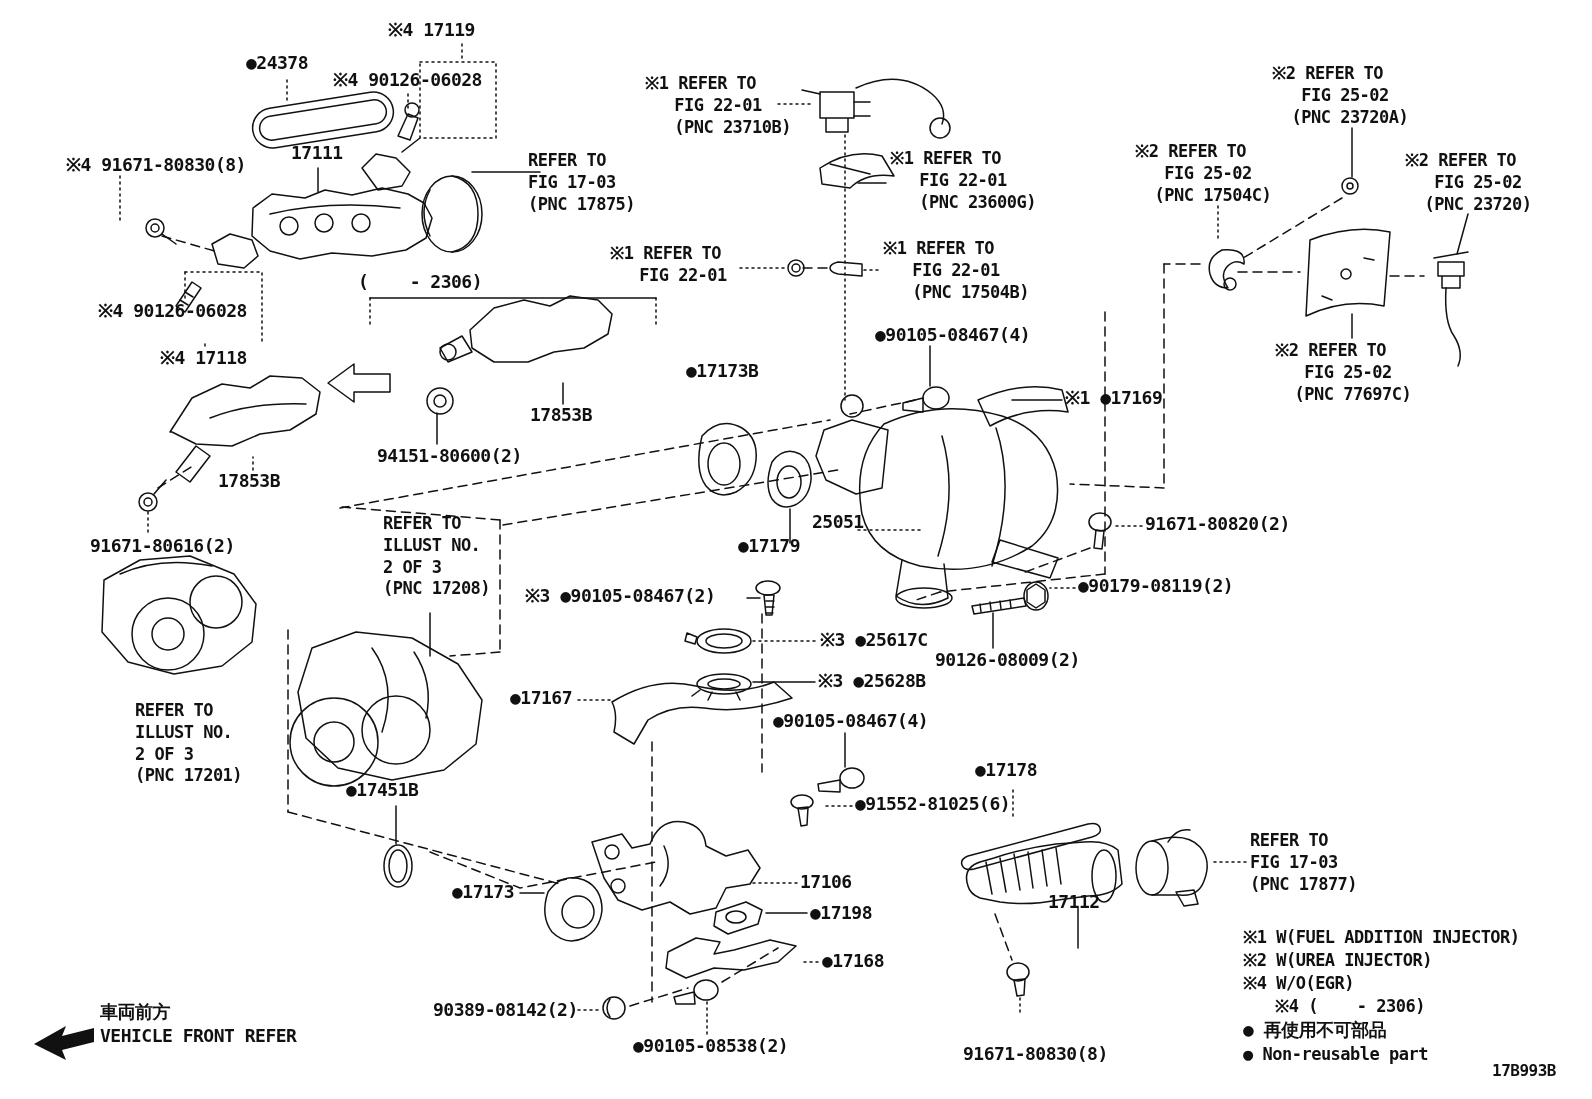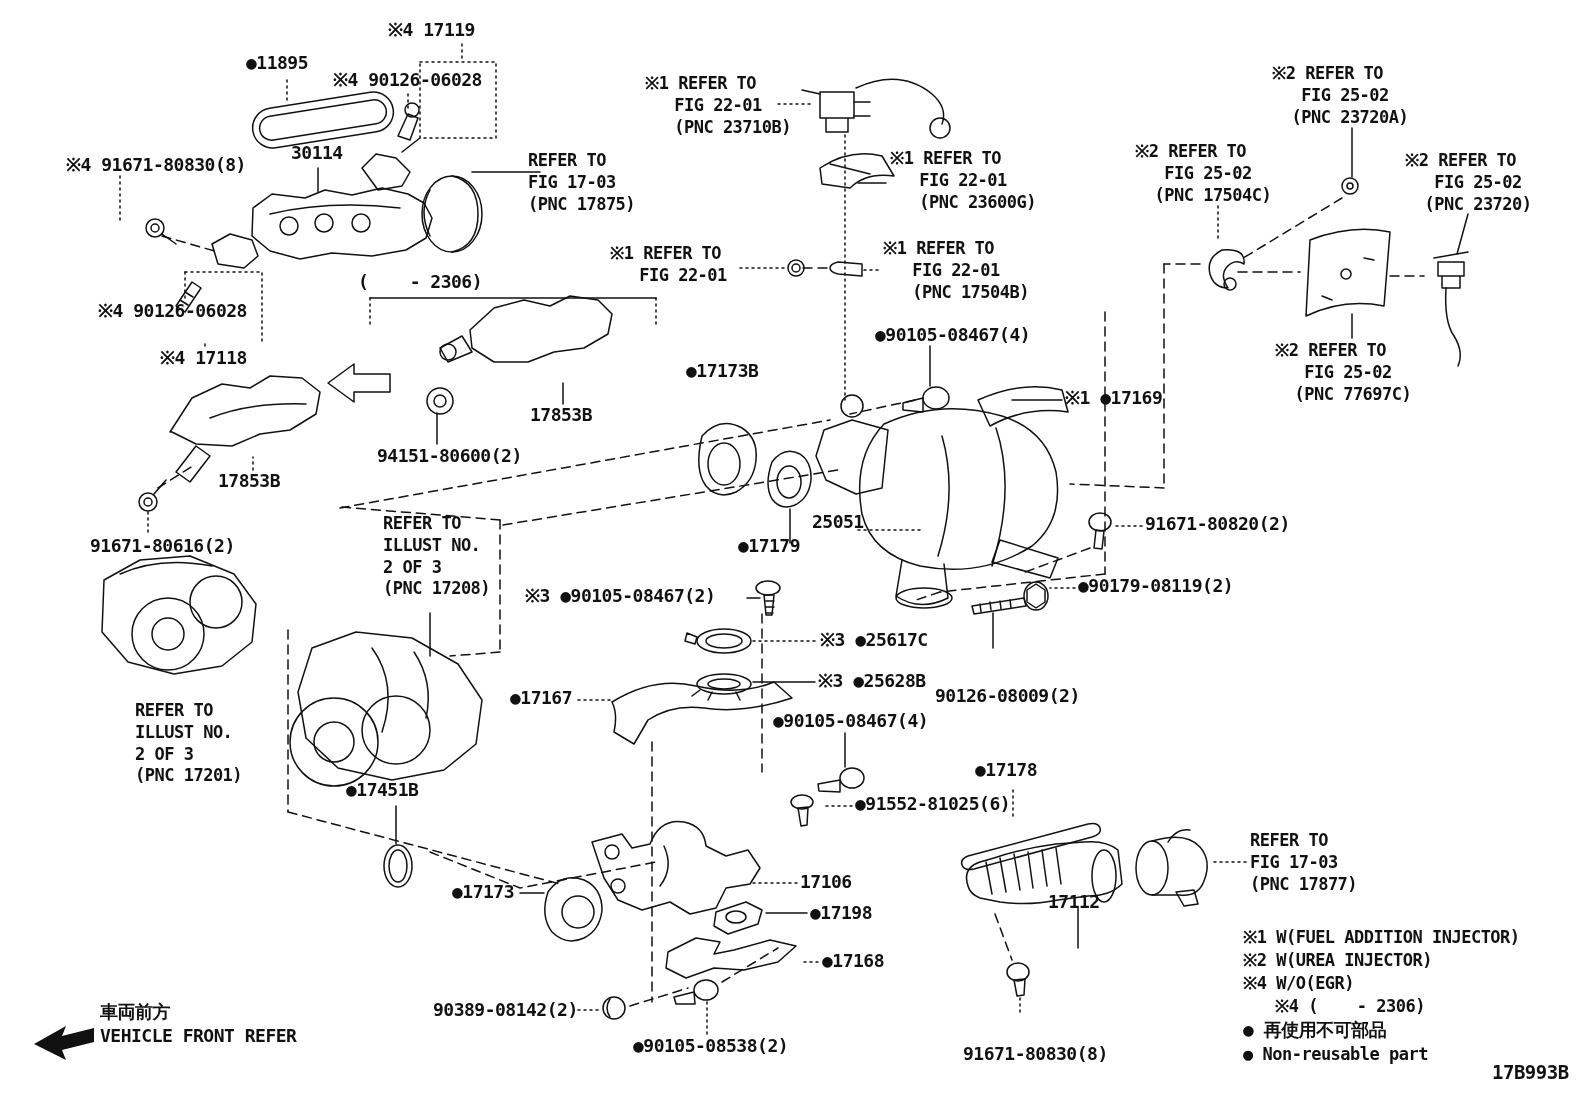--- a/index.html
+++ b/index.html
@@ -3,21 +3,21 @@
 <meta charset="utf-8">
 <style>
   html,body{margin:0;padding:0;background:#fff;}
   .stage{position:relative;width:1592px;height:1099px;background:#fff;overflow:hidden;
          font-family:"DejaVu Sans Mono",monospace;color:#111;}
   .stage svg{position:absolute;left:0;top:0;}
   .lbl{position:absolute;font-weight:bold;font-size:18px;line-height:1.12;
        white-space:pre;letter-spacing:-0.5px;}
   .ref{font-size:17px;line-height:1.28;}
   .legend{font-size:17px;letter-spacing:-0.5px;}
-  .code{font-size:19px;}
+  .code{font-size:16px;}
   .jp{font-size:18px;}
   
   .ln{stroke:#111;fill:none;stroke-width:1.5;stroke-linejoin:round;stroke-linecap:round;}
   .dash{stroke-dasharray:9 6;}
   .dot{stroke-dasharray:2 4;}
   .fill{fill:#111;stroke:none;}
   .wht{fill:#fff;}
 </style>
 </head>
 <body>
@@ -354,23 +354,23 @@
     <g class="ln">
       <path d="M838,262 l24,2 v12 l-24,-2 q-8,-2 -8,-6 q0,-4 8,-6 Z"></path>
     </g>
 
     <g>
       <path class="fill" d="M94,1028 L62,1036 L66,1026 L34,1044 L66,1060 L62,1050 L94,1042 Z"></path>
     </g>
   </svg>
 
   <div class="lbl" style="left:388px;top:20px">※4 17119</div>
-  <div class="lbl" style="left:246px;top:53px">●11895</div>
+  <div class="lbl" style="left:246px;top:53px">●24378</div>
   <div class="lbl" style="left:333px;top:70px">※4 90126-06028</div>
-  <div class="lbl" style="left:291px;top:143px">30114</div>
+  <div class="lbl" style="left:291px;top:143px">17111</div>
   <div class="lbl" style="left:66px;top:155px">※4 91671-80830(8)</div>
   <div class="lbl ref" style="left:528px;top:150px">REFER TO
 FIG 17-03
 (PNC 17875)</div>
   <div class="lbl ref" style="left:645px;top:73px">※1 REFER TO
    FIG 22-01
    (PNC 23710B)</div>
   <div class="lbl ref" style="left:890px;top:148px">※1 REFER TO
    FIG 22-01
    (PNC 23600G)</div>
@@ -404,21 +404,21 @@
   <div class="lbl ref" style="left:383px;top:513px">REFER TO
 ILLUST NO.
 2 OF 3
 (PNC 17208)</div>
   <div class="lbl" style="left:812px;top:512px">25051</div>
   <div class="lbl" style="left:738px;top:536px">●17179</div>
   <div class="lbl" style="left:1145px;top:514px">91671-80820(2)</div>
   <div class="lbl" style="left:525px;top:586px">※3 ●90105-08467(2)</div>
   <div class="lbl" style="left:1078px;top:576px">●90179-08119(2)</div>
   <div class="lbl" style="left:820px;top:630px">※3 ●25617C</div>
-  <div class="lbl" style="left:935px;top:686px">90126-08009(2)</div>
+  <div class="lbl" style="left:935px;top:650px">90126-08009(2)</div>
   <div class="lbl" style="left:818px;top:671px">※3 ●25628B</div>
   <div class="lbl" style="left:510px;top:688px">●17167</div>
   <div class="lbl" style="left:773px;top:711px">●90105-08467(4)</div>
   <div class="lbl ref" style="left:135px;top:700px">REFER TO
 ILLUST NO.
 2 OF 3
 (PNC 17201)</div>
   <div class="lbl" style="left:346px;top:780px">●17451B</div>
   <div class="lbl" style="left:855px;top:794px">●91552-81025(6)</div>
   <div class="lbl" style="left:975px;top:760px">●17178</div>

